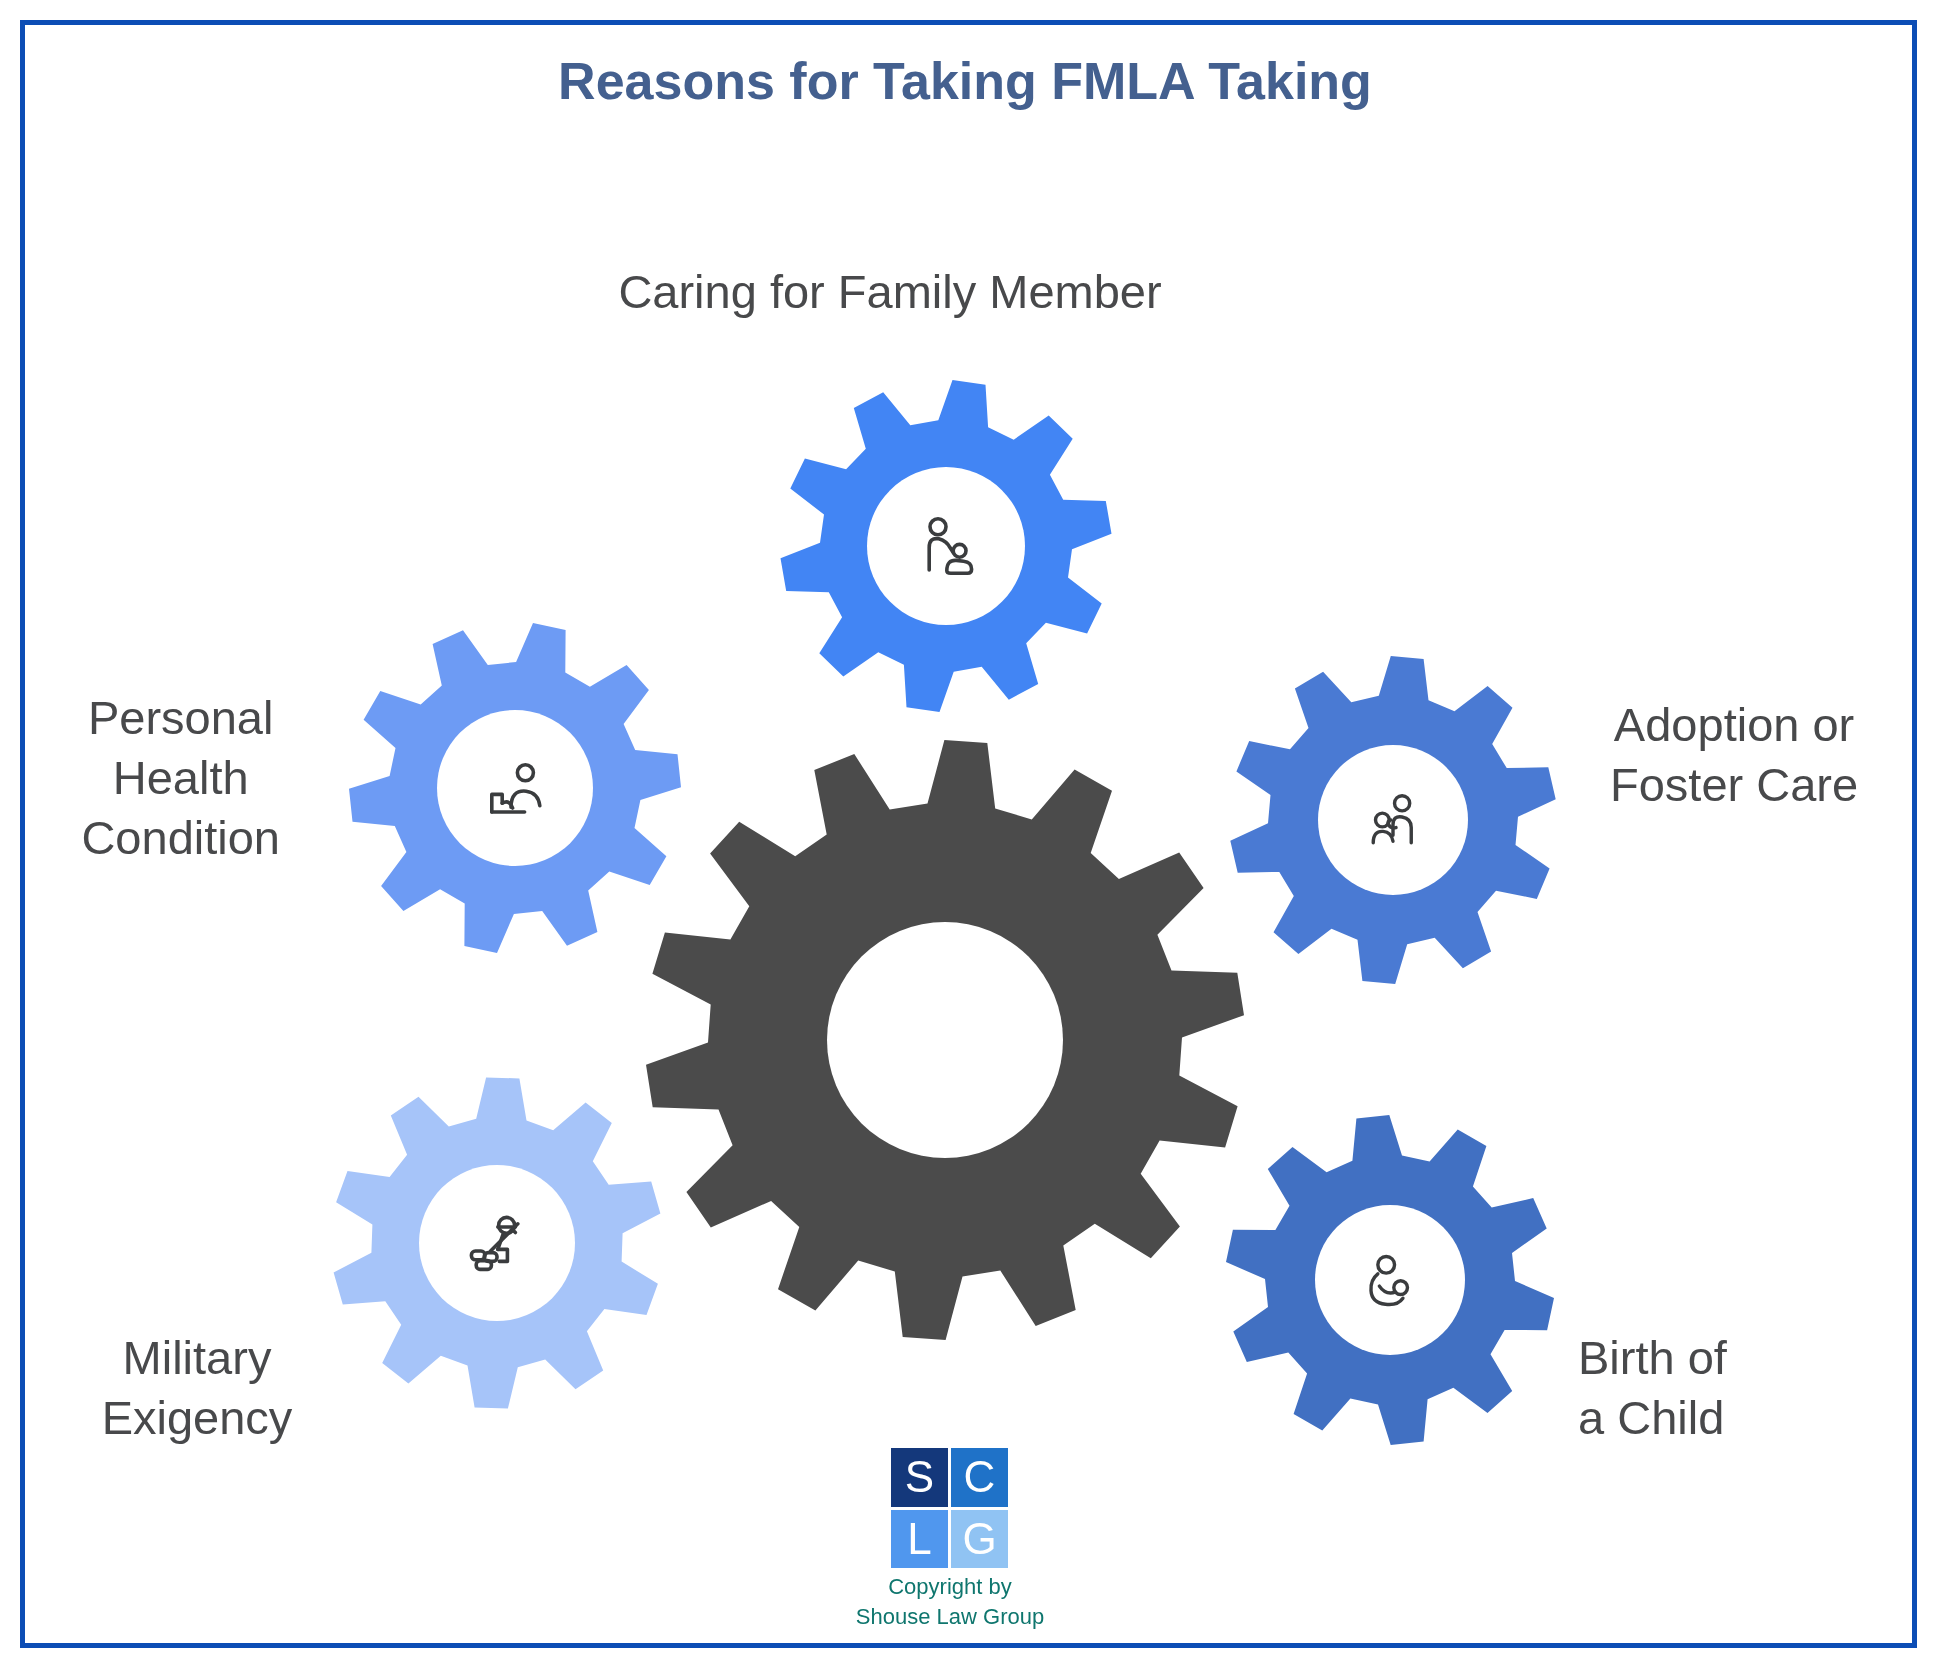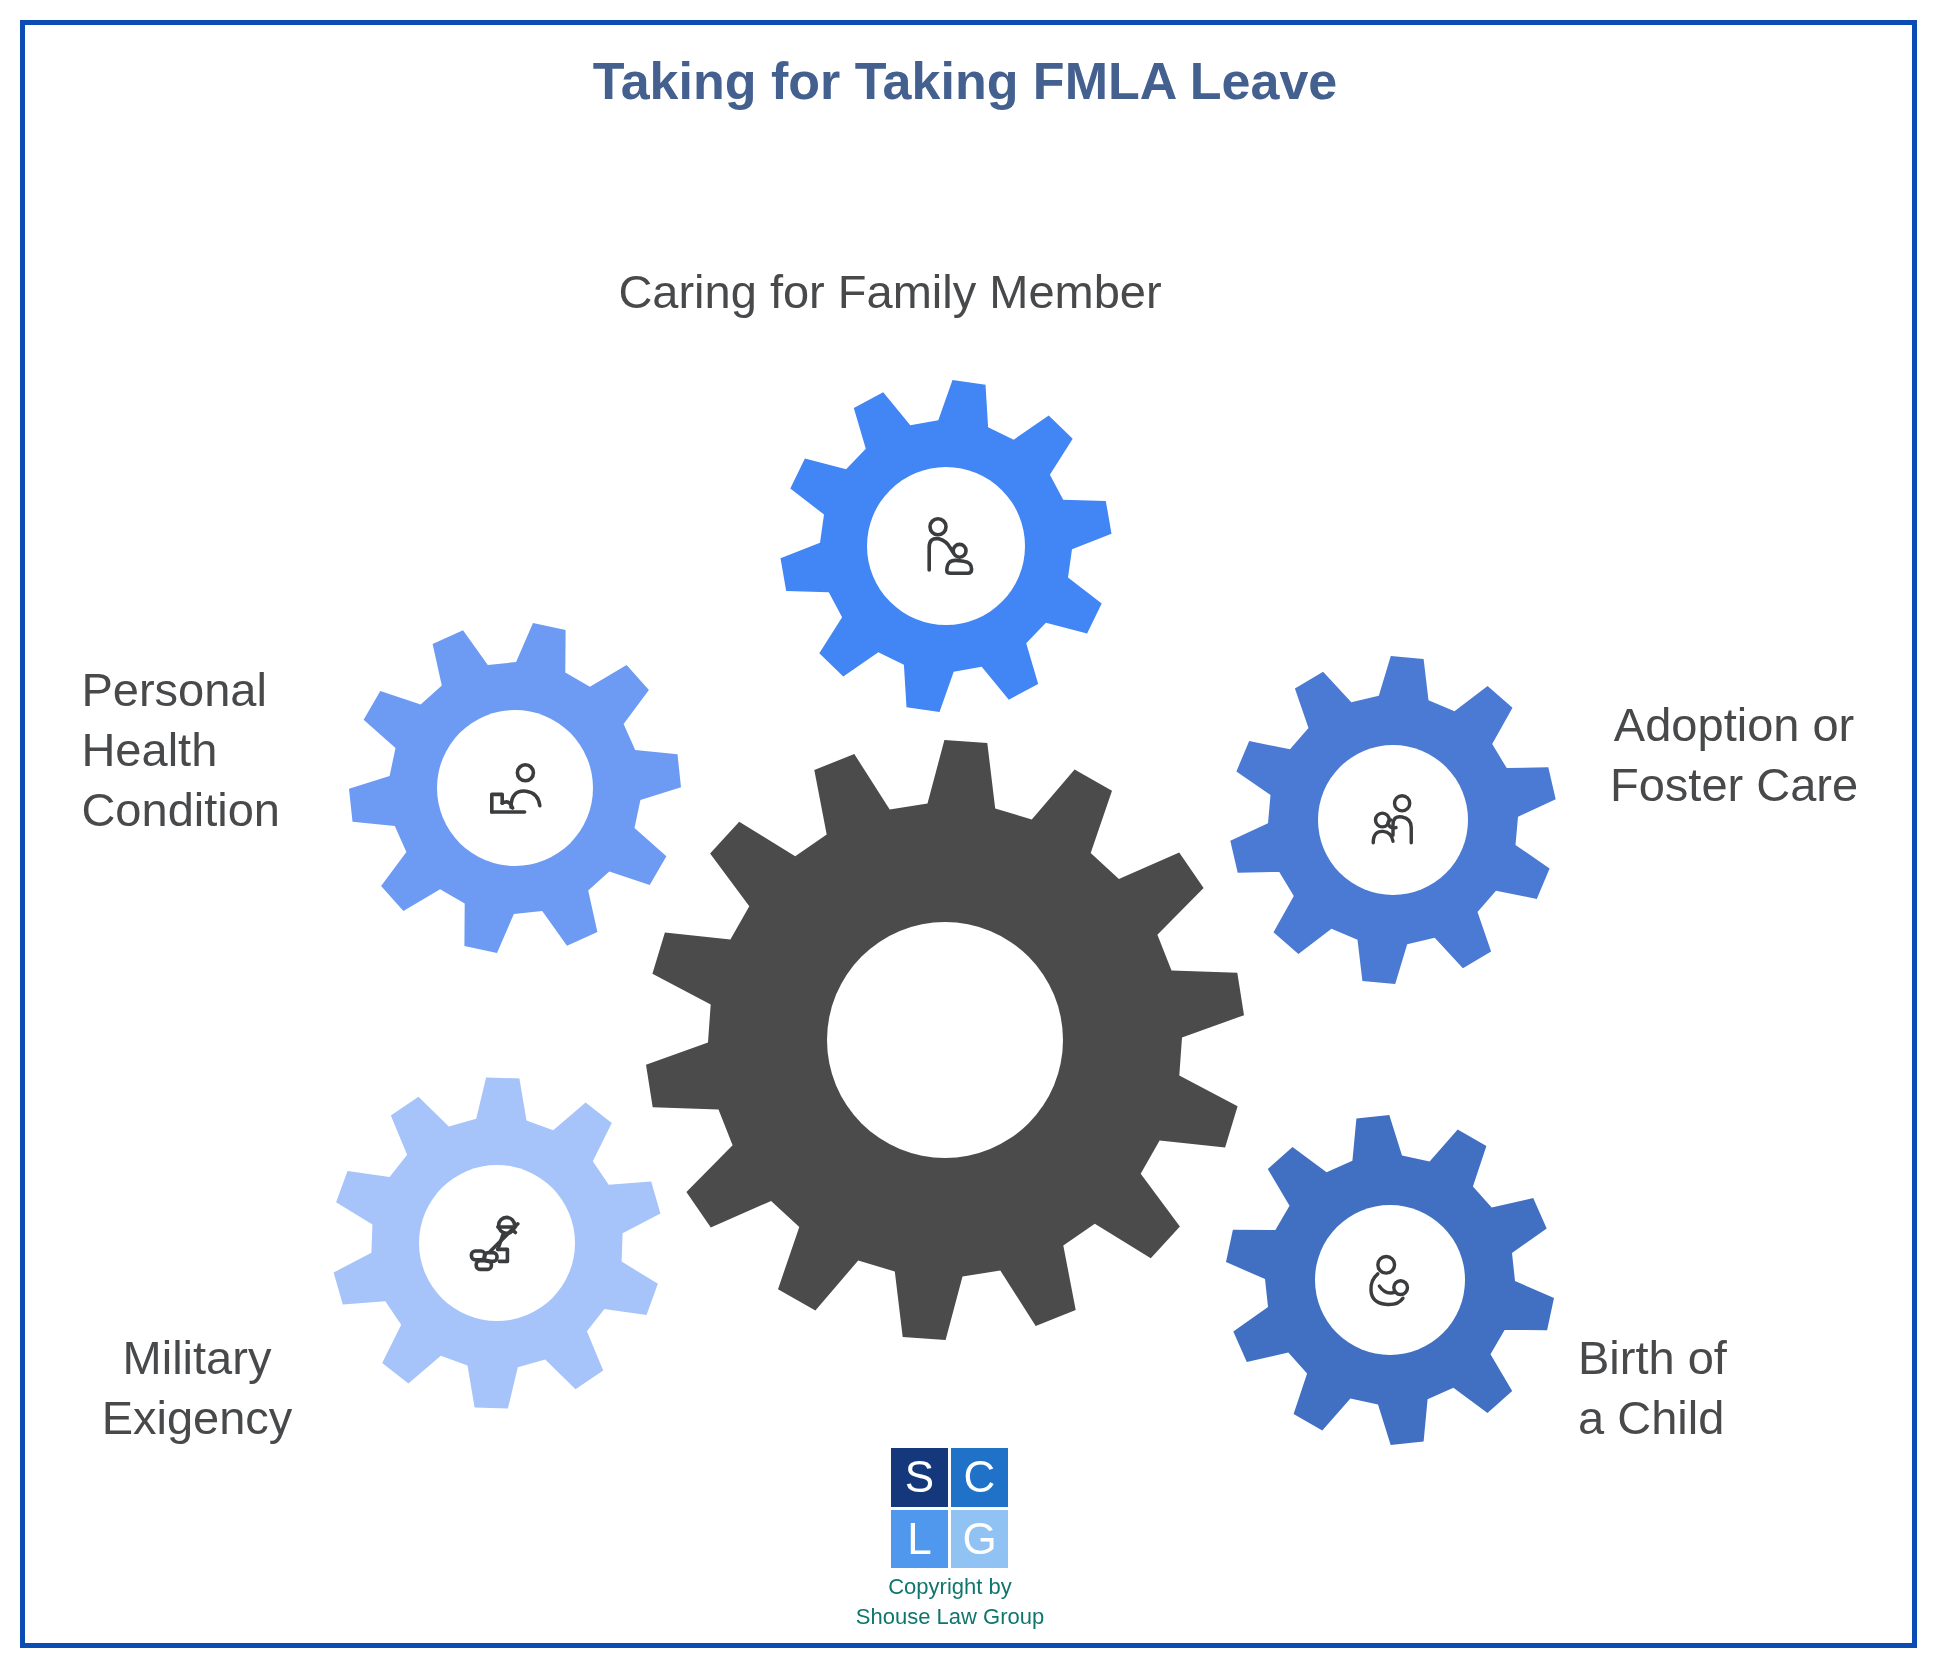--- a/index.html
+++ b/index.html
@@ -20,21 +20,21 @@
     color:var(--title-color,#44608f);margin:0;
   }
   .gear-layer{position:absolute;left:0;top:0;}
   .reason-label{
     position:absolute;
     font-size:47px;line-height:60px;
     color:var(--label-color,#48494b);
     white-space:nowrap;
   }
   .label-caring{left:890px;top:292px;transform:translate(-50%,-50%);text-align:center;}
-  .label-personal{right:1657px;top:660px;text-align:left;}
+  .label-personal{right:1657px;top:688px;text-align:center;}
   .label-adoption{left:1610px;top:695px;text-align:center;}
   .label-military{left:197px;top:1328px;transform:translateX(-50%);text-align:center;}
   .label-birth{left:1578px;top:1328px;text-align:left;}
   .icon path,.icon circle,.icon rect{
     fill:none;stroke:var(--icon-stroke,#3a3c3e);stroke-width:4.5;
     stroke-linecap:round;stroke-linejoin:round;
   }
   .gear-hub{fill:#ffffff;}
   .logo{
     position:absolute;left:891px;top:1448px;width:117px;height:120px;
@@ -50,21 +50,21 @@
     white-space:nowrap;
   }
 </style>
 </head>
 <body>
 
 <div class="canvas">
 
   <div class="frame"></div>
 
-  <h1 class="page-title">Taking for Taking FMLA Leave</h1>
+  <h1 class="page-title">Reasons for Taking FMLA Taking</h1>
 
   <svg class="gear-layer" width="1937" height="1668" viewBox="0 0 1937 1668">
 
     <g>
       <path id="gear-center-path" d="M927.5 803.6 L944.4 740.0 L987.3 743.0 L995.2 808.4 L1031.8 819.5 L1074.6 769.5 L1112.0 790.8 L1090.7 853.1 L1118.9 879.0 L1179.2 852.5 L1203.6 887.9 L1157.4 934.8 L1171.5 970.4 L1237.3 972.7 L1244.0 1015.2 L1182.0 1037.4 L1179.3 1075.6 L1237.6 1106.2 L1225.1 1147.4 L1159.6 1140.5 L1140.7 1173.7 L1179.9 1226.6 L1150.8 1258.3 L1094.8 1223.7 L1063.3 1245.4 L1075.7 1310.0 L1035.7 1326.0 L1000.3 1270.5 L962.5 1276.4 L945.6 1340.0 L902.7 1337.0 L894.8 1271.6 L858.2 1260.5 L815.4 1310.5 L778.0 1289.2 L799.3 1226.9 L771.1 1201.0 L710.8 1227.5 L686.4 1192.1 L732.6 1145.2 L718.5 1109.6 L652.7 1107.3 L646.0 1064.8 L708.0 1042.6 L710.7 1004.4 L652.4 973.8 L664.9 932.6 L730.4 939.5 L749.3 906.3 L710.1 853.4 L739.2 821.7 L795.2 856.3 L826.7 834.6 L814.3 770.0 L854.3 754.0 L889.7 809.5 Z" fill="#4b4b4b"></path>
       <circle class="gear-hub" cx="945" cy="1040" r="118"></circle>
     </g>
 
     <g>
       <path id="gear-caring-path" d="M938.3 420.2 L952.5 380.1 L985.5 384.8 L988.1 427.2 L1013.7 439.7 L1048.7 415.6 L1072.7 438.8 L1049.9 474.7 L1063.2 499.8 L1105.8 500.9 L1111.5 533.7 L1072.0 549.3 L1068.0 577.5 L1101.7 603.4 L1087.1 633.4 L1045.9 622.7 L1026.2 643.2 L1038.2 684.0 L1008.8 699.7 L981.7 666.8 L953.7 671.8 L939.5 711.9 L906.5 707.2 L903.9 664.8 L878.3 652.3 L843.3 676.4 L819.3 653.2 L842.1 617.3 L828.8 592.2 L786.2 591.1 L780.5 558.3 L820.0 542.7 L824.0 514.5 L790.3 488.6 L804.9 458.6 L846.1 469.3 L865.8 448.8 L853.8 408.0 L883.2 392.3 L910.3 425.2 Z" fill="#4285f4"></path>

